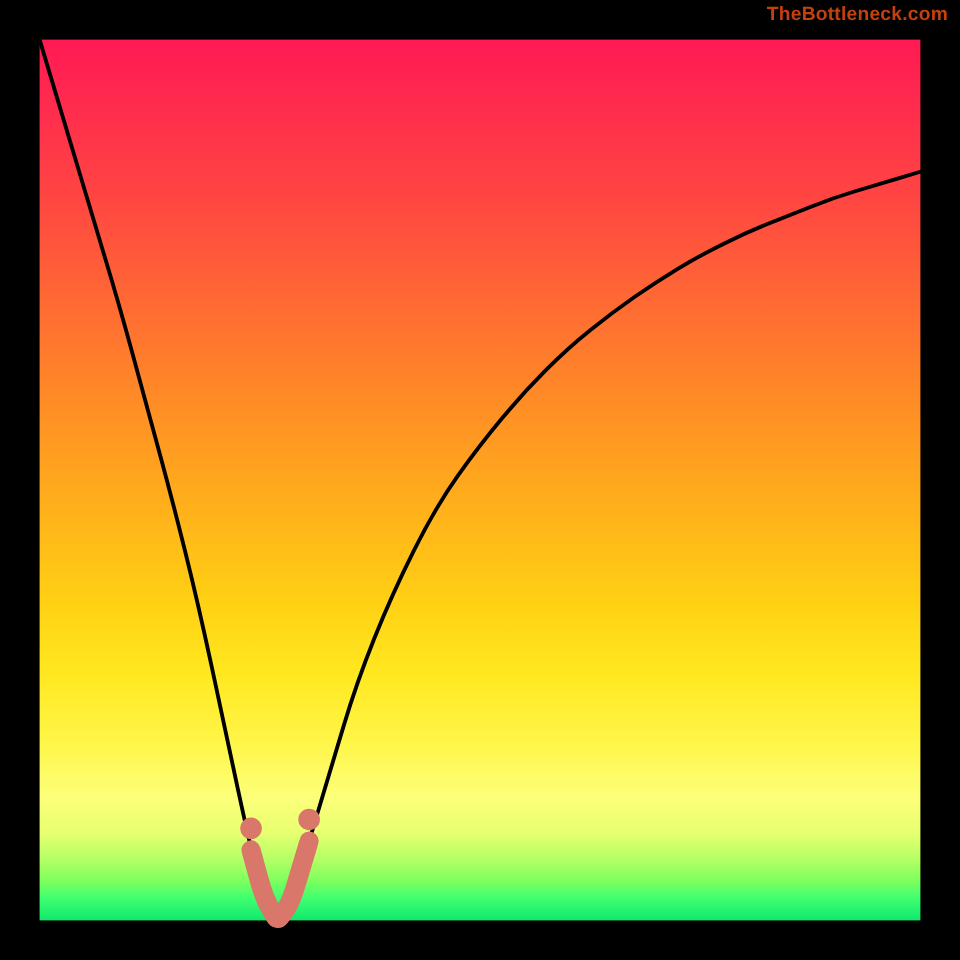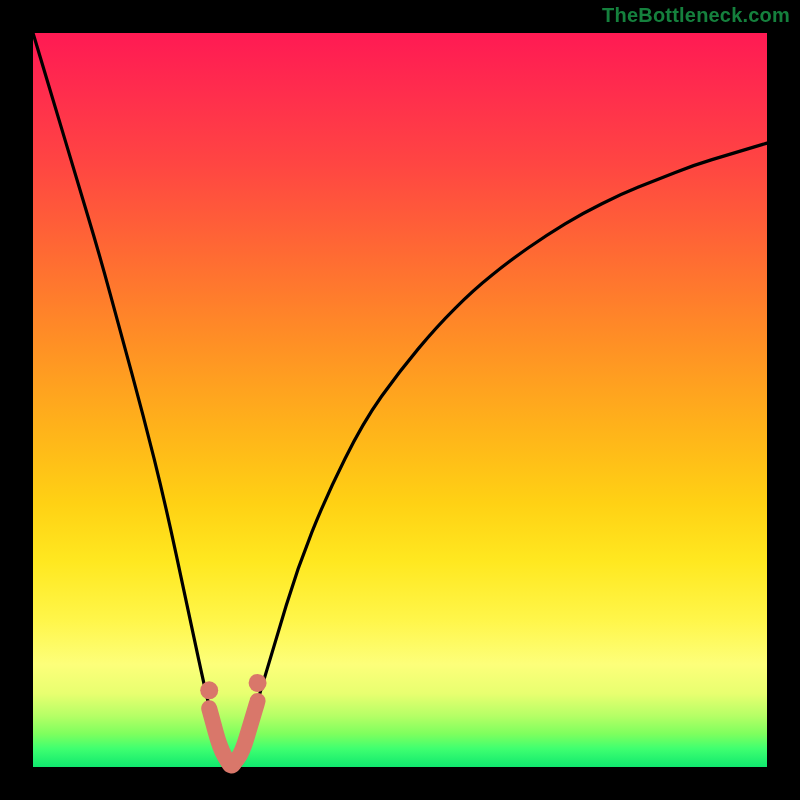--- a/index.html
+++ b/index.html
@@ -14,22 +14,22 @@
   .frame {
     position: relative;
     width: 800px;
     height: 800px;
     background: #000;
   }
   .watermark {
     position: absolute;
     top: 4px;
     right: 10px;
-    color: #15803d;
-    font-size: 20px;
+    color: #c2410c;
+    font-size: 16px;
     font-weight: 600;
     letter-spacing: 0.2px;
     z-index: 50;
     user-select: none;
   }
   .plot {
     position: absolute;
     left: 33px;
     top: 33px;
     width: 734px;

